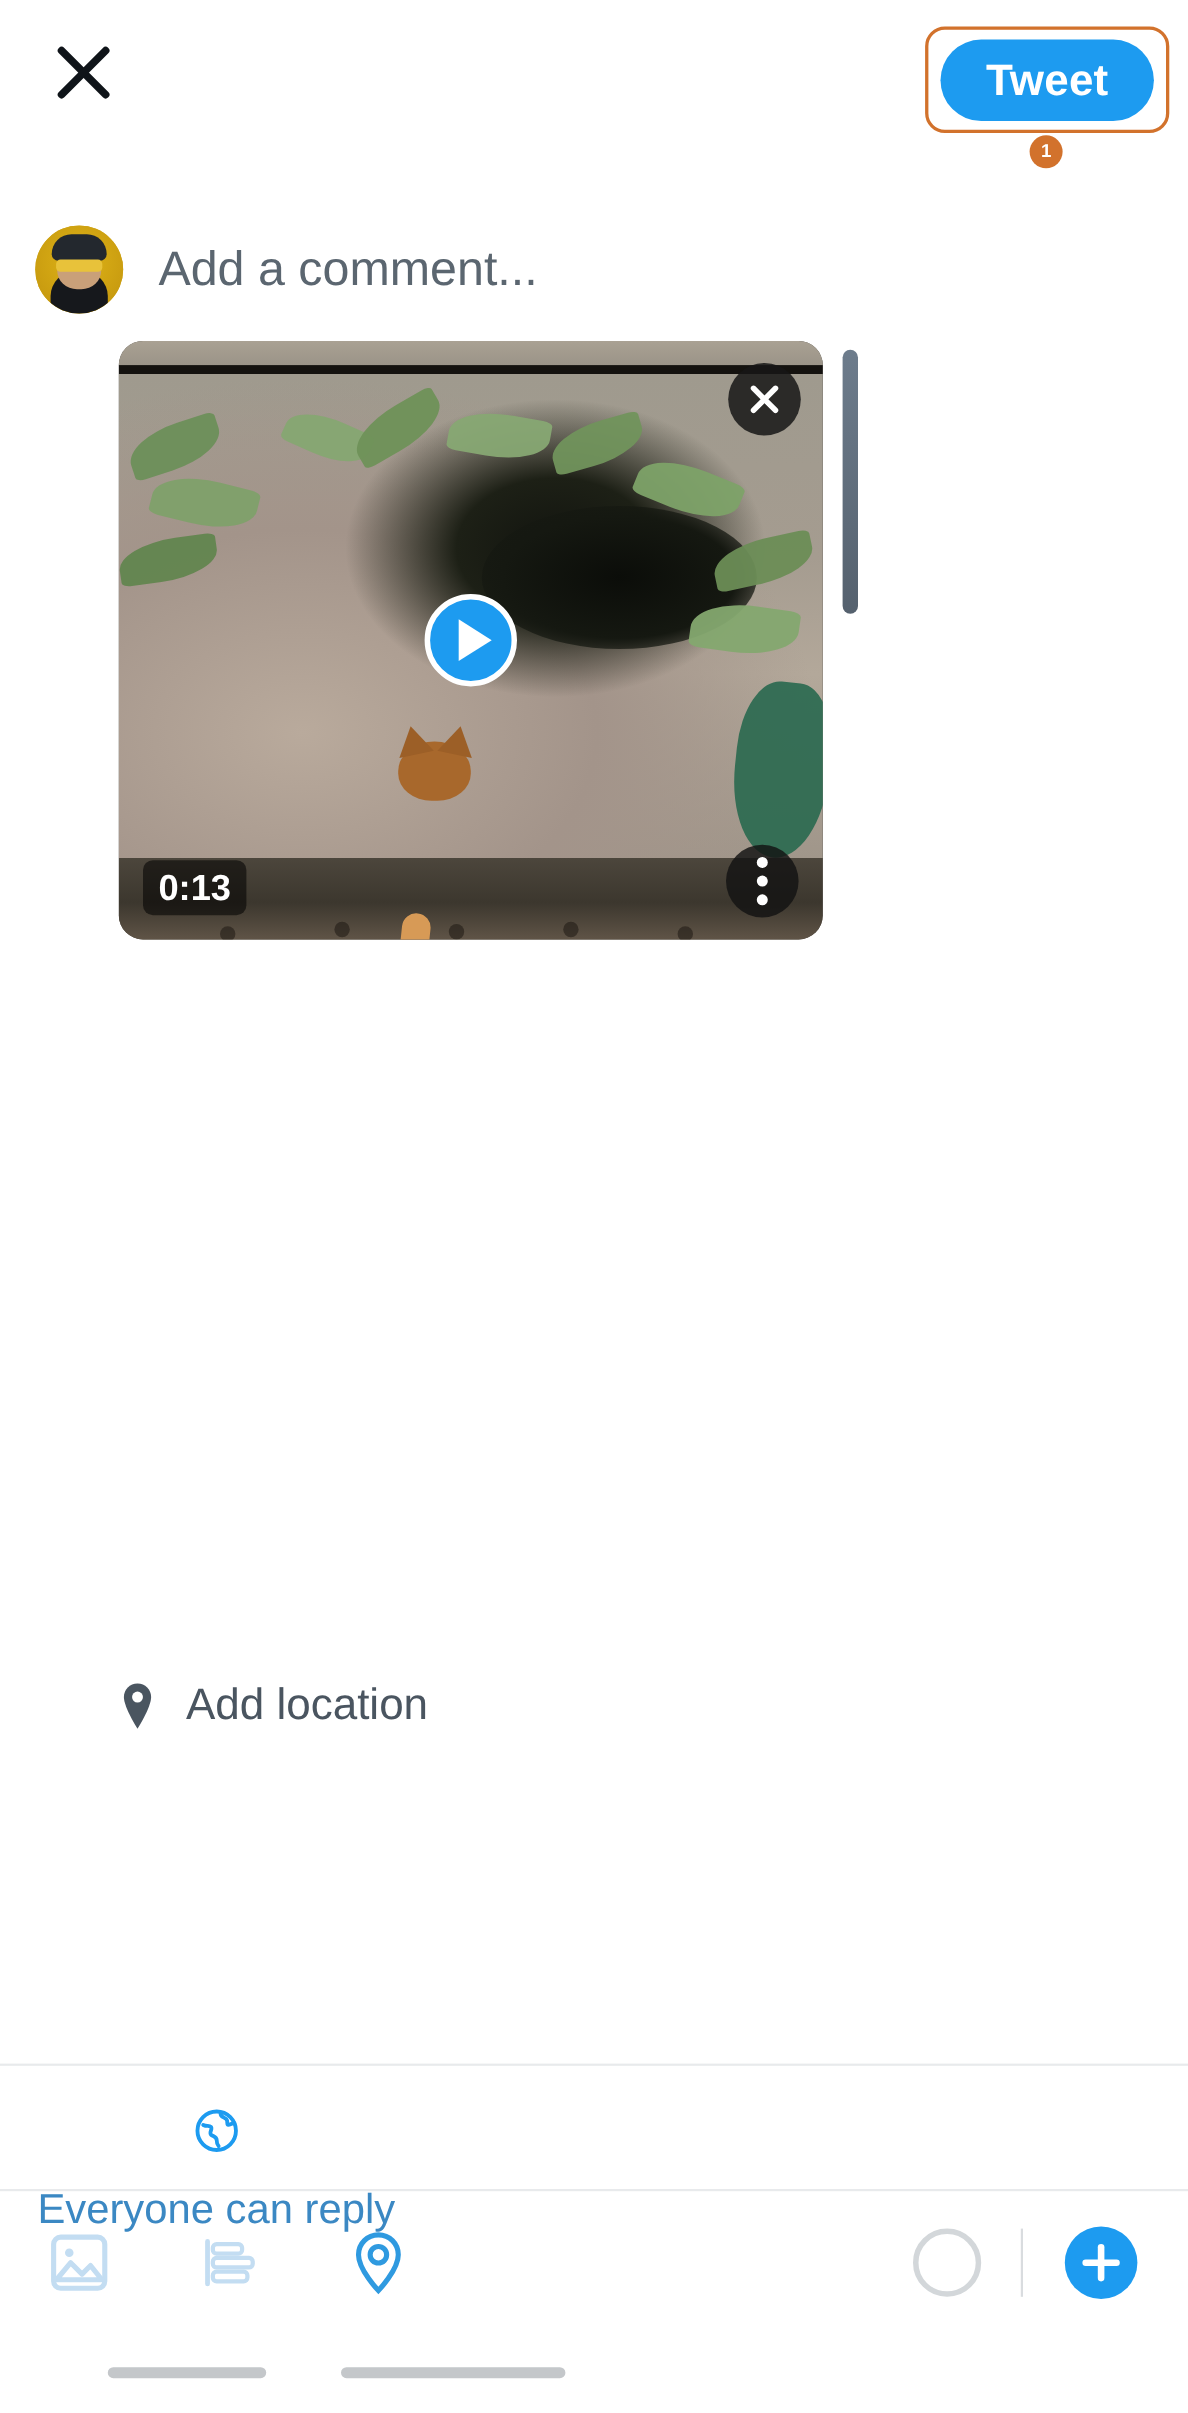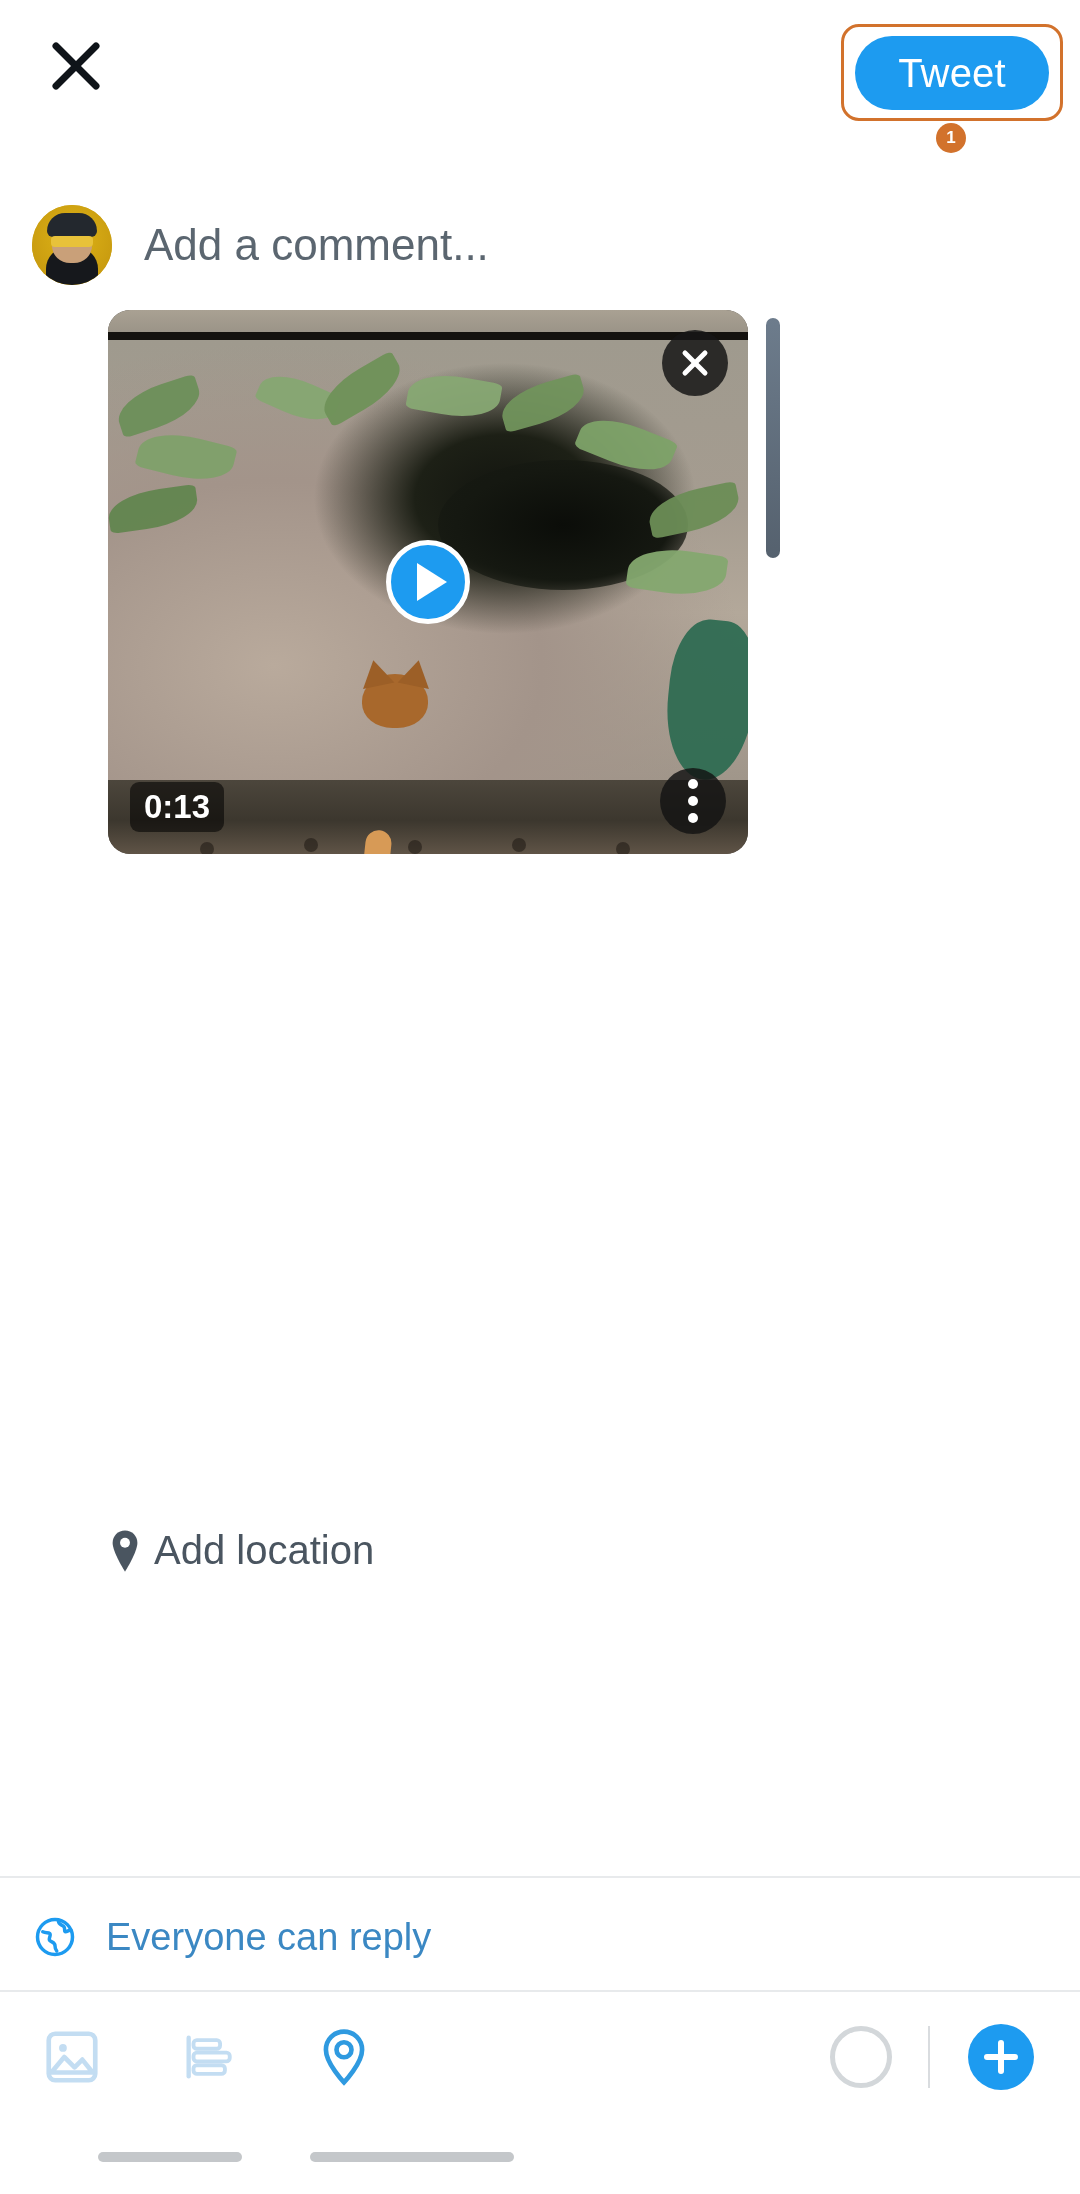--- a/index.html
+++ b/index.html
@@ -29,21 +29,21 @@
     border-radius: 18px;
     background: transparent;
   }
   .tweet-btn {
     position: absolute; left: 855px; top: 36px;
     width: 194px; height: 74px;
     background: #1d9bf0;
     border-radius: 37px;
     display: flex; align-items: center; justify-content: center;
     color: #ffffff;
-    font-size: 40px; font-weight: normal;
+    font-size: 40px; font-weight: bold;
     letter-spacing: .2px;
   }
   .annot-badge {
     position: absolute; left: 936px; top: 123px;
     width: 30px; height: 30px; border-radius: 50%;
     background: #d2722c; color: #fff;
     font-size: 17px; font-weight: bold;
     display: flex; align-items: center; justify-content: center;
   }
 
@@ -166,32 +166,32 @@
 
   .media-peek {
     position: absolute; left: 766px; top: 318px;
     width: 14px; height: 240px; border-radius: 10px;
     background: linear-gradient(180deg,#6d7c8c 0%, #55616e 100%);
   }
 
   
   .add-location {
     position: absolute; left: 108px; top: 1528px;
-    display: flex; align-items: center; gap: 12px;
+    display: flex; align-items: center; gap: 27px;
   }
   .add-location .loc-label { font-size: 40px; color: #4a5560; }
 
   
   .divider { position: absolute; left: 0; width: 1080px; height: 2px; background: #e8eaec; }
   .d1 { top: 1876px; }
   .d2 { top: 1990px; }
 
   .reply-scope {
     position: absolute; left: 34px; top: 1916px;
-    display: flex; align-items: flex-start; gap: 30px;
+    display: flex; align-items: center; gap: 30px; flex-direction: column;
   }
   .reply-scope .rs-label { font-size: 38px; color: #3b88c3; }
 
   
   .toolbar {
     position: absolute; left: 0; top: 1992px; width: 1080px; height: 130px;
     display: flex; align-items: center;
   }
   .tool { width: 104px; height: 104px; display: flex; align-items: center; justify-content: center; flex: none; }
   .tool.t1 { margin-left: 20px; }

